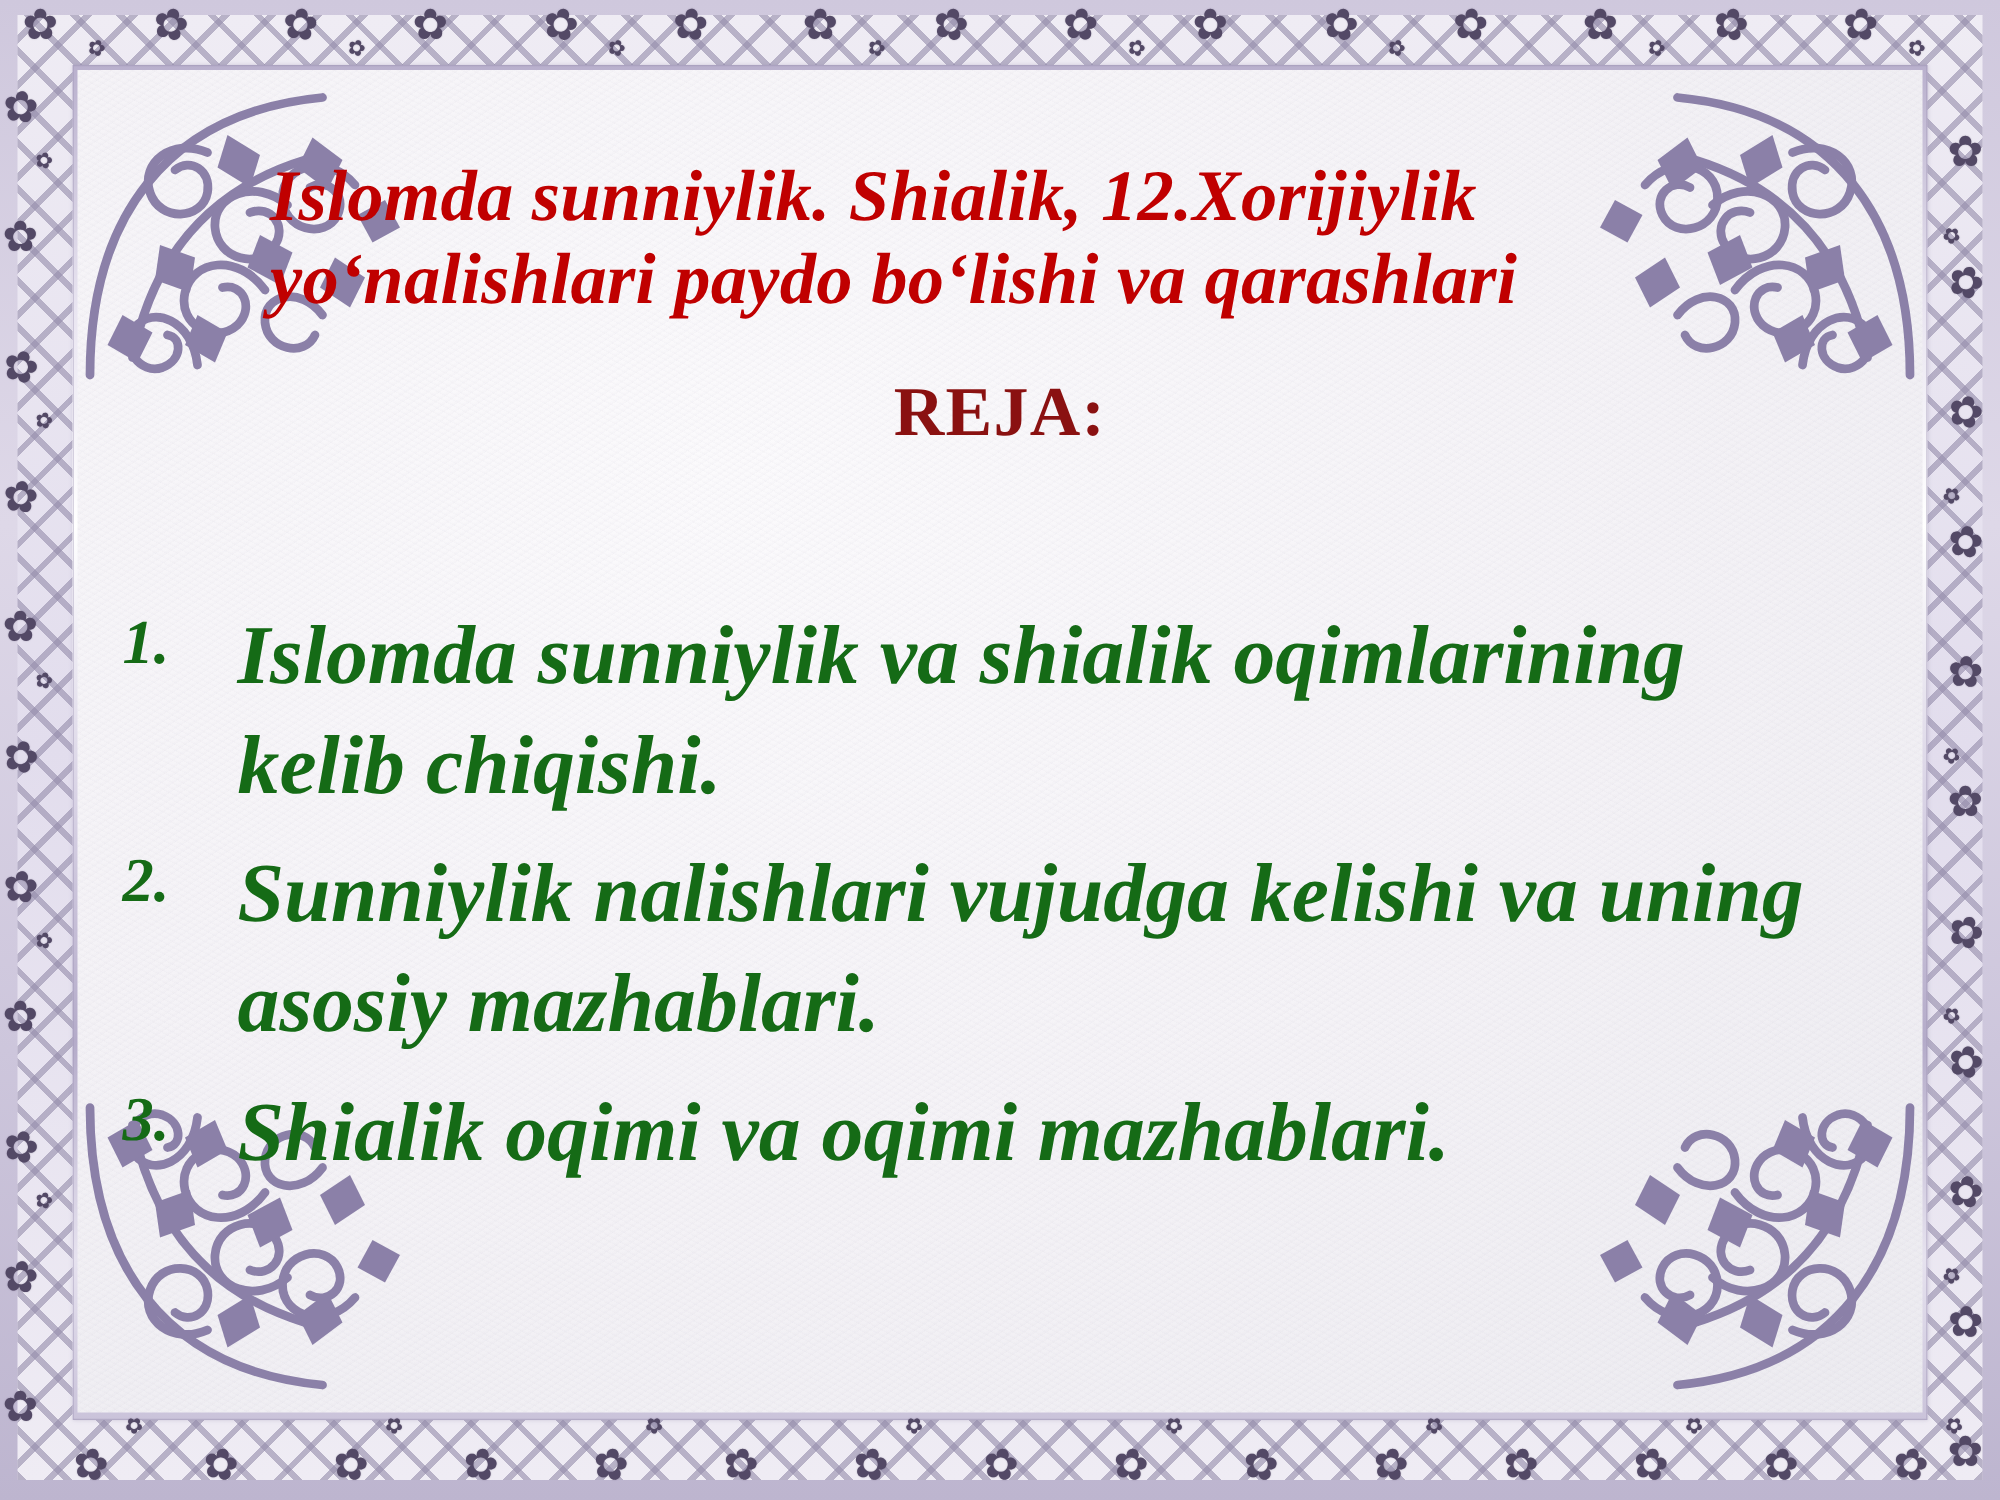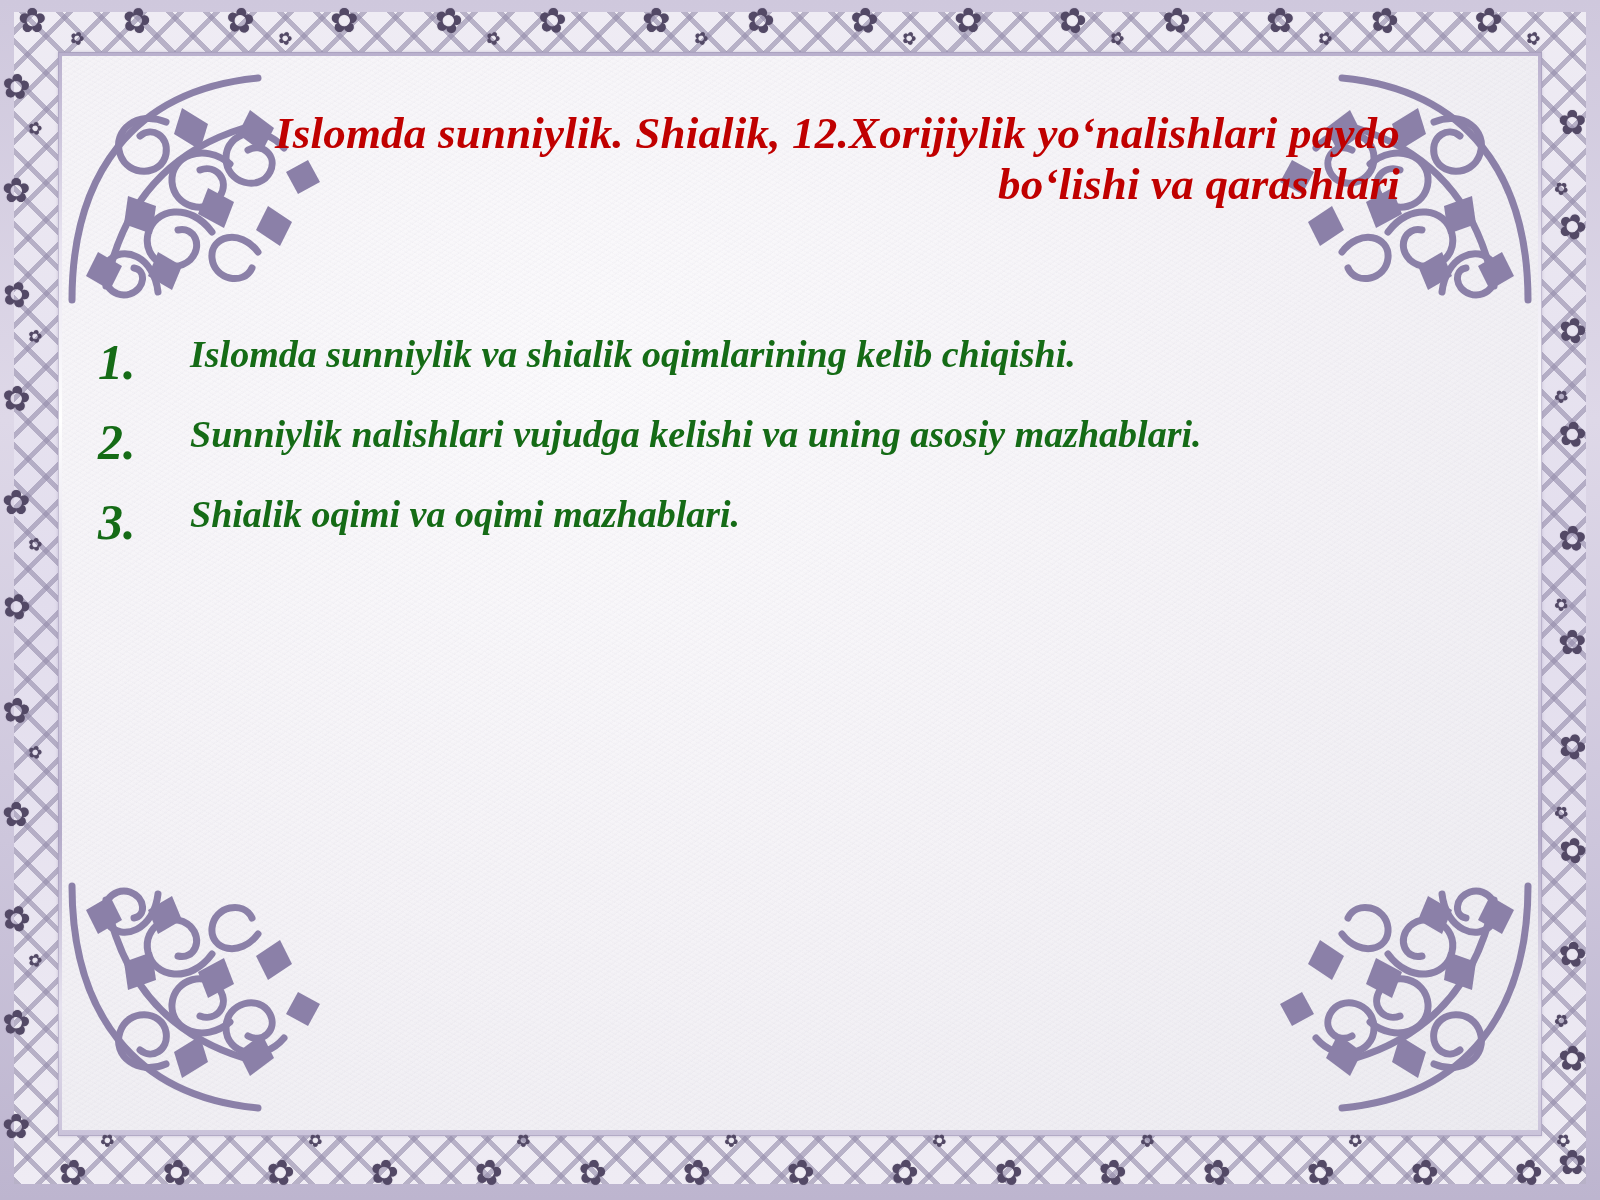--- a/index.html
+++ b/index.html
@@ -112,26 +112,26 @@
   
   .content {
     position: absolute;
     left: 80px;
     top: 70px;
     right: 80px;
     bottom: 86px;
   }
 
   .title {
-    margin: 0;
+    margin: 16px;
     padding: 38px 120px 0 120px;
-    text-align: right;
+    text-align: left;
     font-style: italic;
     font-weight: bold;
-    font-size: 45px;
+    font-size: 58px;
     line-height: 1.14;
     color: #c00000;
     letter-spacing: 0.2px;
   }
 
   .reja {
     margin: 0;
     padding-top: 28px;
     text-align: center;
     font-weight: bold;
@@ -157,21 +157,21 @@
     font-style: italic;
     font-weight: bold;
     font-size: 50px;
     line-height: 1.32;
     color: #156b16;
   }
   .plan-text {
     flex: 1 1 auto;
     font-style: italic;
     font-weight: bold;
-    font-size: 38px;
+    font-size: 67px;
     line-height: 1.32;
     color: #156b16;
     padding-right: 40px;
   }
 </style>
 </head>
 <body>
 
 <div class="slide">
 
@@ -361,20 +361,21 @@
         <path d="M36 196 l24 14 -12 24 -24 -14 z"></path>
         <path d="M246 104 l12 22 -22 12 -12 -22 z"></path>
       </g>
     </svg>
   </div>
 
   <div class="content">
 
     <h1 class="title">Islomda sunniylik. Shialik, 12.Xorijiylik yo‘nalishlari paydo bo‘lishi va qarashlari</h1>
 
+    <h2 class="reja">REJA:</h2>
 
     <ol class="plan-list">
 
       <li class="plan-item">
         <span class="plan-num">1.</span>
         <span class="plan-text">Islomda sunniylik va shialik oqimlarining kelib chiqishi.</span>
       </li>
 
       <li class="plan-item">
         <span class="plan-num">2.</span>

